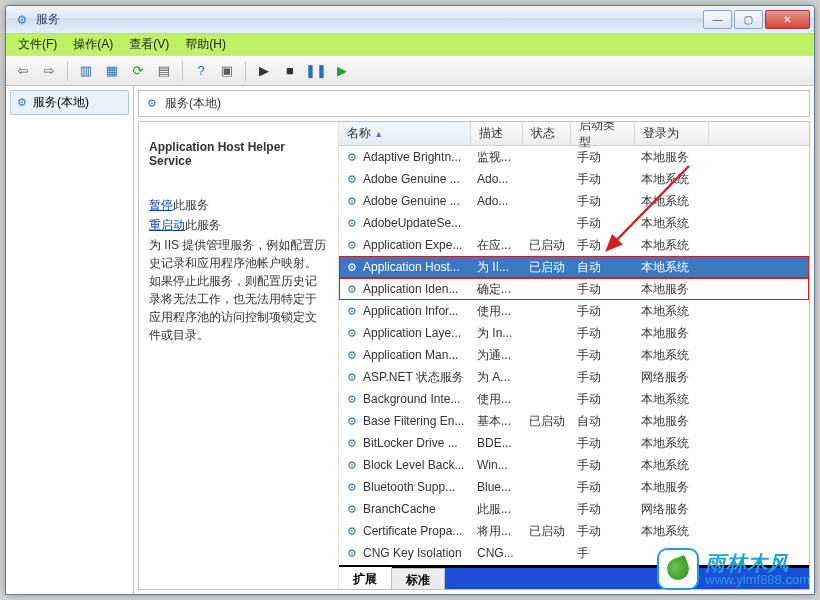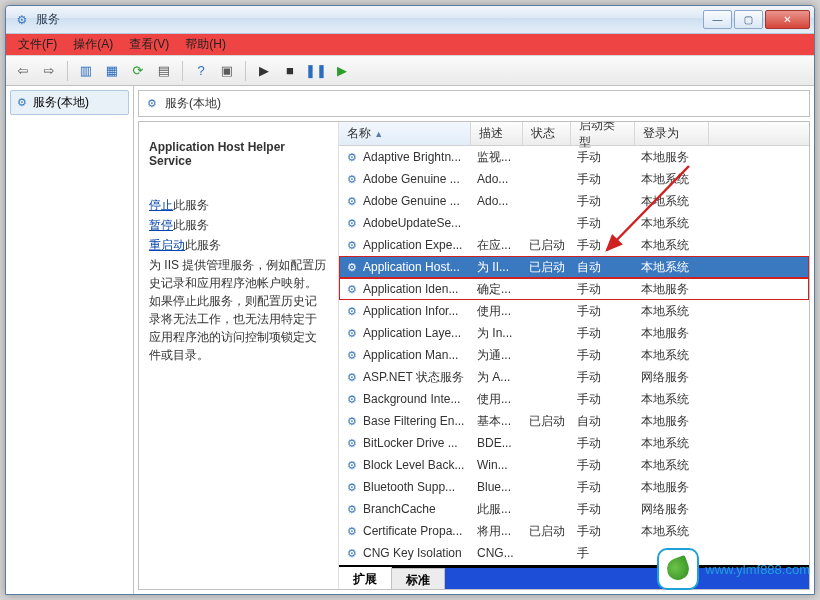--- a/index.html
+++ b/index.html
@@ -4,21 +4,21 @@
 <style>
 * { margin: 0; padding: 0; box-sizing: border-box; font-family: "Microsoft YaHei", "SimSun", Tahoma, sans-serif; }
 body { background: #d4d4d4; width: 820px; height: 600px; overflow: hidden; position: relative; }
 .window { position: absolute; left: 5px; top: 5px; width: 810px; height: 590px; background: #fff; border: 1px solid #5a7ca0; border-radius: 4px 4px 0 0; box-shadow: 0 0 8px rgba(0,0,0,0.3); }
 .titlebar { height: 28px; background: linear-gradient(to bottom, #f2f6fb 0%, #dde8f5 45%, #cfdff0 46%, #e4eef8 100%); border-bottom: 1px solid #b8c8dc; border-radius: 4px 4px 0 0; display: flex; align-items: center; padding: 0 4px 0 8px; }
 .titlebar .app-icon { width: 16px; height: 16px; margin-right: 6px; display: inline-flex; align-items: center; justify-content: center; font-size: 12px; color: #3a78c0; }
 .titlebar .title { font-size: 12px; color: #2b3b50; flex: 1; }
 .win-buttons { display: flex; gap: 2px; }
 .win-btn { width: 29px; height: 19px; border: 1px solid #8aa7c7; border-radius: 2px; background: linear-gradient(to bottom, #f8fbff, #dbe7f5); display: flex; align-items: center; justify-content: center; font-size: 10px; color: #3b5576; }
 .win-btn.close { width: 45px; background: linear-gradient(to bottom, #e9958c, #d6453a); border-color: #a0362e; color: #fff; }
-.menubar { height: 22px; background: #ef4444; border-bottom: 1px solid #d6d6d6; display: flex; align-items: center; padding: 0 4px; gap: 0; font-size: 12px; }
+.menubar { height: 22px; background: #bef264; border-bottom: 1px solid #d6d6d6; display: flex; align-items: center; padding: 0 4px; gap: 0; font-size: 12px; }
 .menu-item { padding: 2px 8px; color: #222; }
 .toolbar { height: 30px; background: linear-gradient(to bottom, #fafafa, #eaeaea); border-bottom: 1px solid #c0c0c0; display: flex; align-items: center; padding: 0 6px; gap: 4px; }
 .tb-btn { width: 22px; height: 22px; display: inline-flex; align-items: center; justify-content: center; color: #5a5a5a; font-size: 13px; border-radius: 2px; }
 .tb-sep { width: 1px; height: 20px; background: #c8c8c8; margin: 0 3px; }
 .tb-btn.green { color: #2a9d2a; }
 .tb-btn.blue { color: #2a6dbf; }
 .tb-btn.dark { color: #333; }
 .content { display: flex; height: calc(100% - 28px - 22px - 30px); }
 .left-pane { width: 128px; border-right: 1px solid #c0c0c0; background: #fff; padding: 4px; }
 .tree-item { display: flex; align-items: center; gap: 4px; font-size: 12px; padding: 3px 4px; background: #e8f0f8; border: 1px solid #b0c8e0; border-radius: 2px; }
@@ -115,21 +115,20 @@
       </div>
     </div>
     <div class="right-pane">
       <div class="right-header">
         <span class="gear-icon">⚙</span>
         <span>服务(本地)</span>
       </div>
       <div class="right-body">
         <div class="detail-pane">
           <div class="svc-name">Application Host Helper Service</div>
-          <div class="act"><a>停止</a><span>此服务</span></div>
           <div class="act"><a>暂停</a><span>此服务</span></div>
           <div class="act"><a>重启动</a><span>此服务</span></div>
           <div class="desc">为 IIS 提供管理服务，例如配置历史记录和应用程序池帐户映射。如果停止此服务，则配置历史记录将无法工作，也无法用特定于应用程序池的访问控制项锁定文件或目录。</div>
         </div>
         <div class="list-pane">
           <div class="list-header">
             <div class="lh-cell sort col-name"><span>名称</span>&nbsp;<span style="font-size:9px;color:#5a7ca0">▲</span></div>
             <div class="lh-cell col-desc">描述</div>
             <div class="lh-cell col-status">状态</div>
             <div class="lh-cell col-startup">启动类型</div>
@@ -343,15 +342,16 @@
       </div>
     </div>
   </div>
 </div>
 
 <div class="watermark">
   <div class="wm-badge">
       <div class="wm-leaf"></div>
     </div>
   <div class="wm-text">
+    <span class="wm-cn">雨林木风</span>
     <span class="wm-url">www.ylmf888.com</span>
   </div>
 </div>
 
 </body></html>

